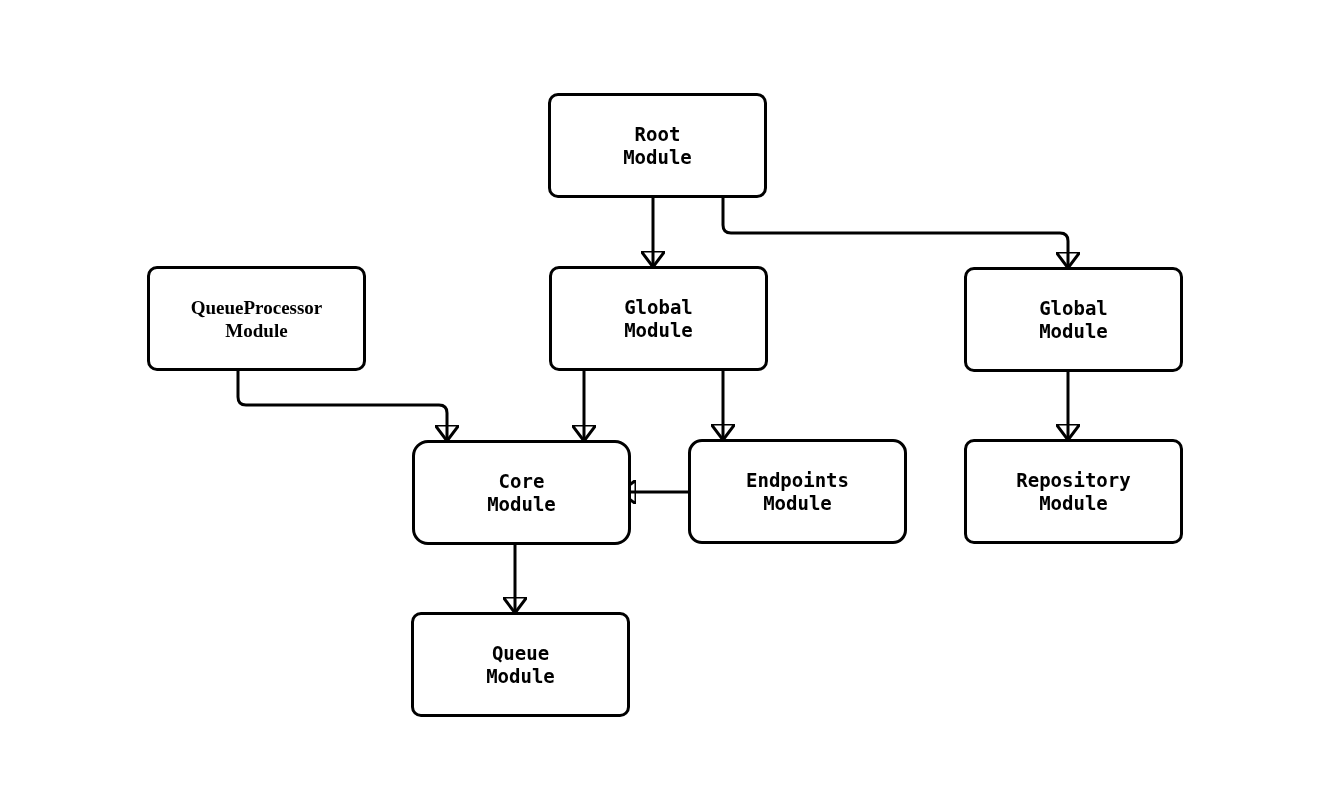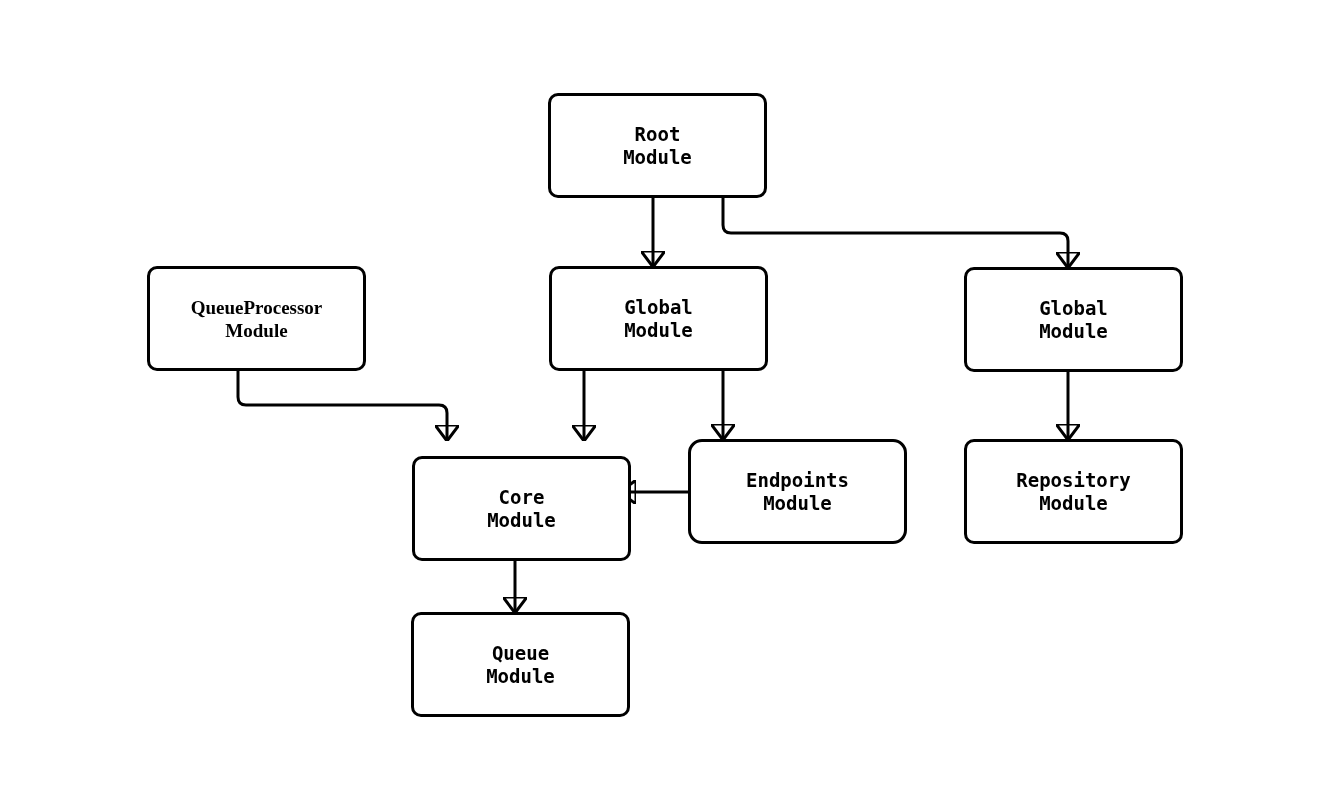--- a/index.html
+++ b/index.html
@@ -40,21 +40,21 @@
     font-weight: bold;
     line-height: 23px;
     color: #000000;
     white-space: pre;
   }
   
   .n-root           { left: 548px;  top: 93px;  }
   .n-queueprocessor { left: 147px;  top: 266px; font-family: Liberation Serif, serif; }
   .n-server         { left: 549px;  top: 266px; }
   .n-global         { left: 964px;  top: 267px; }
-  .n-core           { left: 412px;  top: 456px; }
+  .n-core           { left: 412px;  top: 440px; border-radius: 16px; }
   .n-endpoints      { left: 688px;  top: 439px; border-radius: 14px; }
   .n-repository     { left: 964px;  top: 439px; }
   .n-queue          { left: 411px;  top: 612px; text-align: center; }
 </style>
 </head>
 <body>
 
 <div class="canvas">
 
   <svg class="edges" viewBox="0 0 1337 809" xmlns="http://www.w3.org/2000/svg">

